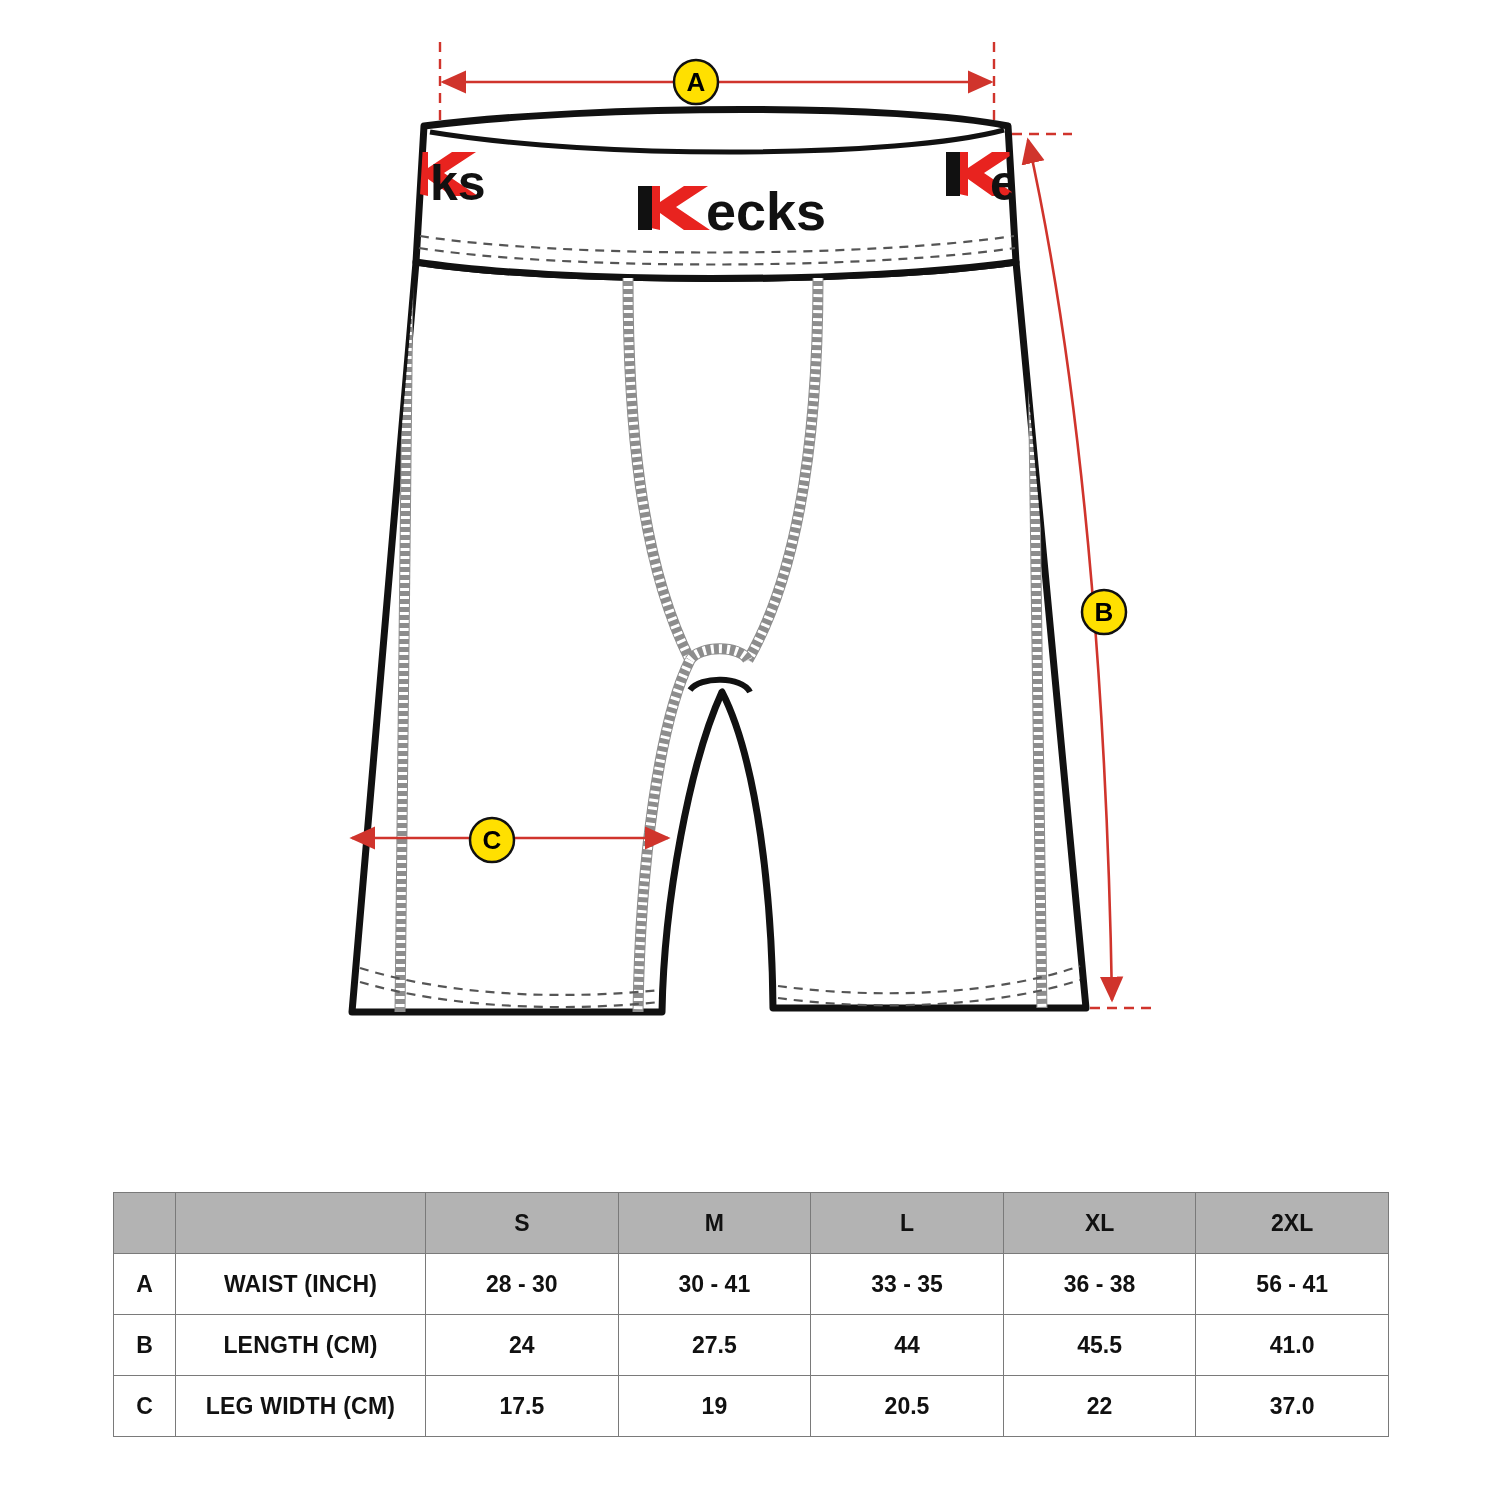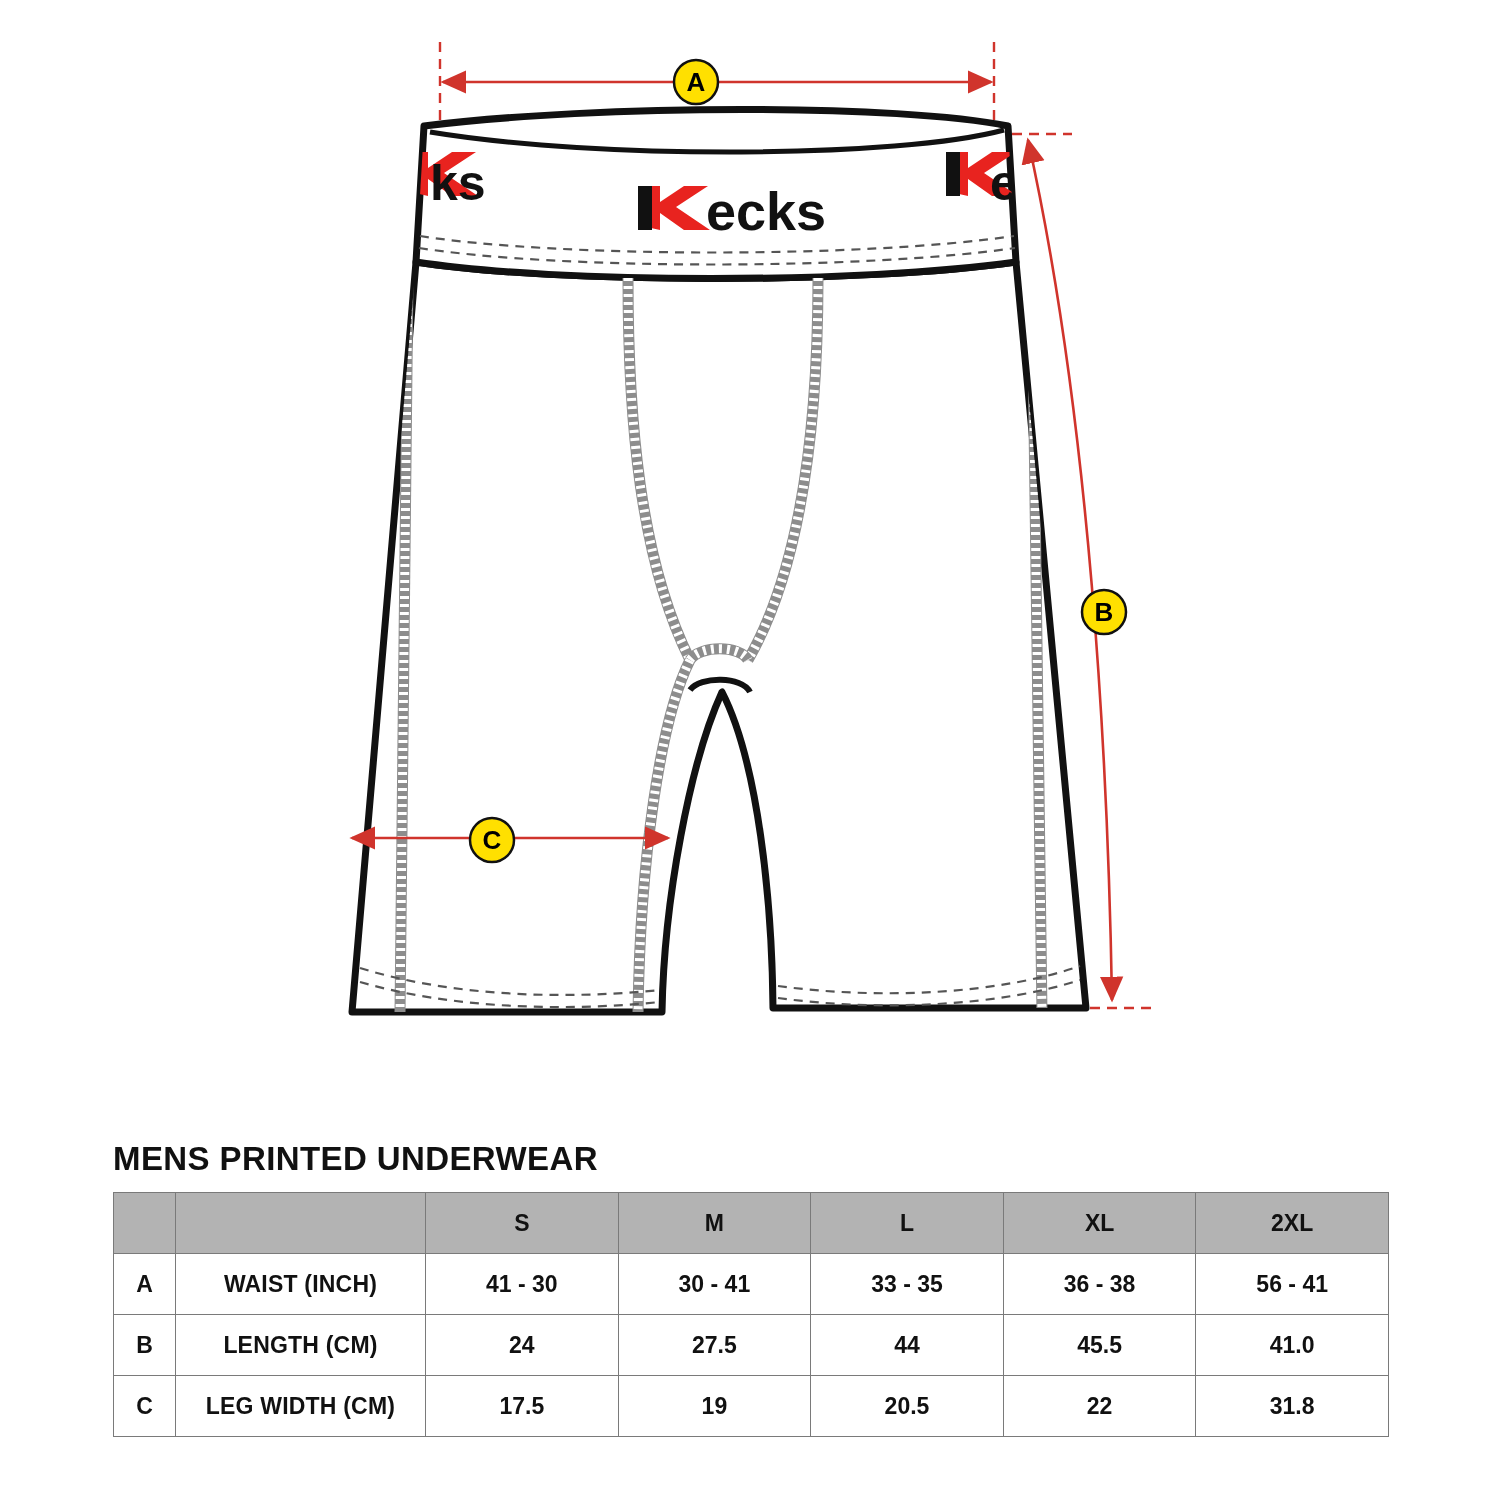--- a/index.html
+++ b/index.html
@@ -206,21 +206,20 @@
         <circle cx="1104" cy="612" r="22" fill="#FFE000" stroke="#111111" stroke-width="2.5"></circle>
         <text class="badge-label" x="1104" y="621" text-anchor="middle">B</text>
       </g>
       <g>
         <circle cx="492" cy="840" r="22" fill="#FFE000" stroke="#111111" stroke-width="2.5"></circle>
         <text class="badge-label" x="492" y="849" text-anchor="middle">C</text>
       </g>
     </svg>
   </div>
 
-  <div id="chart-title">MENS PRINTED UNDERWEAR</div>
 
   <table id="size-table">
     <colgroup>
       <col class="c-key">
       <col class="c-name">
       <col class="c-val">
       <col class="c-val">
       <col class="c-val">
       <col class="c-val">
       <col class="c-val">
@@ -233,21 +232,21 @@
         <th>M</th>
         <th>L</th>
         <th>XL</th>
         <th>2XL</th>
       </tr>
     </thead>
     <tbody>
       <tr>
         <td class="key-cell">A</td>
         <td class="name-cell">WAIST (INCH)</td>
-        <td>41 - 30</td>
+        <td>28 - 30</td>
         <td>30 - 41</td>
         <td>33 - 35</td>
         <td>36 - 38</td>
         <td>56 - 41</td>
       </tr>
       <tr>
         <td class="key-cell">B</td>
         <td class="name-cell">LENGTH (CM)</td>
         <td>24</td>
         <td>27.5</td>
@@ -255,18 +254,18 @@
         <td>45.5</td>
         <td>41.0</td>
       </tr>
       <tr>
         <td class="key-cell">C</td>
         <td class="name-cell">LEG WIDTH (CM)</td>
         <td>17.5</td>
         <td>19</td>
         <td>20.5</td>
         <td>22</td>
-        <td>31.8</td>
+        <td>37.0</td>
       </tr>
     </tbody>
   </table>
 
 </div>
 
 </body></html>

